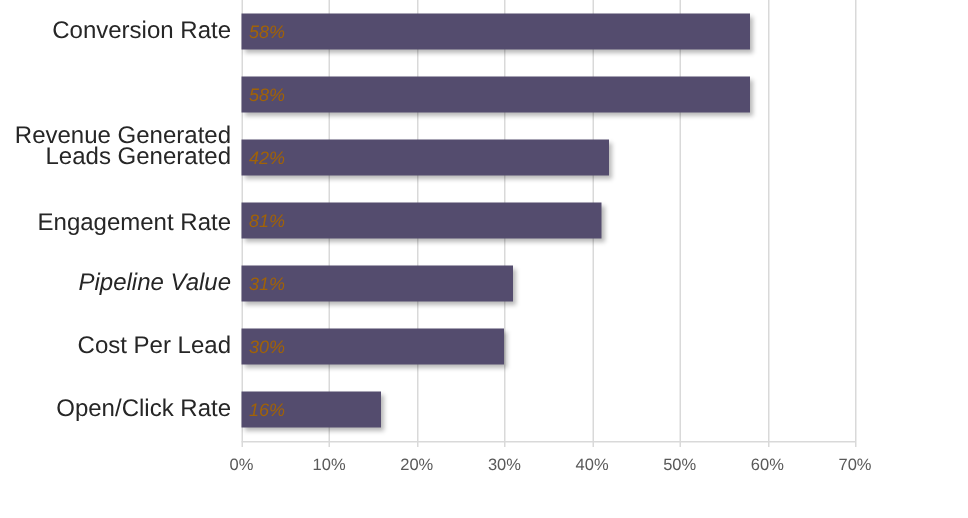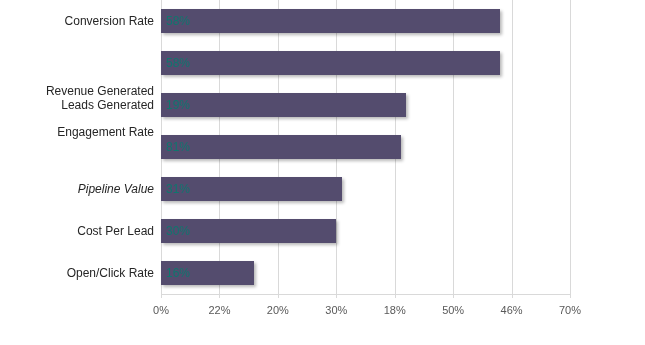--- a/index.html
+++ b/index.html
@@ -68,21 +68,21 @@
   }
 
   
   .cat-label {
     position: absolute;
     right: 0;
     width: 160px;
     padding-right: 7px;
     box-sizing: border-box;
     text-align: right;
-    font-size: 12px;
+    font-size: 16px;
     color: #262626;
     white-space: nowrap;
     line-height: 24px;
     height: 24px;
   }
   #cat-labels {
     position: absolute;
     left: 0;
     top: 0;
     width: 161px;
@@ -98,23 +98,24 @@
     box-shadow: 2px 2px 3px rgba(0,0,0,0.28);
     box-sizing: border-box;
   }
   .bar-value {
     position: absolute;
     left: 5px;
     top: 0;
     height: 24px;
     line-height: 24px;
     font-size: 12px;
-    color: #0f766e;
+    color: #a16207;
     white-space: nowrap;
     pointer-events: none;
+    font-style: italic;
   }
 </style>
 </head>
 <body>
 
 <div id="chart-root">
 
   <div id="plot-area">
       <div class="gridline" style="left: 0px;"></div>
       <div class="gridline" style="left: 58.4286px;"></div>
@@ -125,52 +126,52 @@
       <div class="gridline" style="left: 350.571px;"></div>
       <div class="gridline" style="left: 409px;"></div>
     </div>
 
   <div id="axis-line"></div>
 
   <div id="axis-ticks">
       <div class="axis-tick" style="left: 161px;"></div>
       <div class="tick-label" style="left: 161px;">0%</div>
       <div class="axis-tick" style="left: 219.429px;"></div>
-      <div class="tick-label" style="left: 219.429px;">22%</div>
+      <div class="tick-label" style="left: 219.429px;">10%</div>
       <div class="axis-tick" style="left: 277.857px;"></div>
       <div class="tick-label" style="left: 277.857px;">20%</div>
       <div class="axis-tick" style="left: 336.286px;"></div>
       <div class="tick-label" style="left: 336.286px;">30%</div>
       <div class="axis-tick" style="left: 394.714px;"></div>
-      <div class="tick-label" style="left: 394.714px;">18%</div>
+      <div class="tick-label" style="left: 394.714px;">40%</div>
       <div class="axis-tick" style="left: 453.143px;"></div>
       <div class="tick-label" style="left: 453.143px;">50%</div>
       <div class="axis-tick" style="left: 511.571px;"></div>
-      <div class="tick-label" style="left: 511.571px;">46%</div>
+      <div class="tick-label" style="left: 511.571px;">60%</div>
       <div class="axis-tick" style="left: 570px;"></div>
       <div class="tick-label" style="left: 570px;">70%</div>
     </div>
 
   <div id="cat-labels">
       <div class="cat-label" style="top: 9px;">Conversion Rate</div>
       <div class="cat-label" style="top: 51px; margin-top: 28px;">Revenue Generated</div>
       <div class="cat-label" style="top: 93px;">Leads Generated</div>
-      <div class="cat-label" style="top: 120px;">Engagement Rate</div>
+      <div class="cat-label" style="top: 137px;">Engagement Rate</div>
       <div class="cat-label" style="top: 177px; font-style: italic;">Pipeline Value</div>
       <div class="cat-label" style="top: 219px;">Cost Per Lead</div>
       <div class="cat-label" style="top: 261px;">Open/Click Rate</div>
     </div>
 
   <div id="bars-layer">
       <div class="bar" style="left: 161px; top: 9px; width: 338.886px; background: rgb(84, 76, 110);"></div>
       <div class="bar-value" style="left: 166px; top: 9px;">58%</div>
       <div class="bar" style="left: 161px; top: 51px; width: 338.886px; background: rgb(84, 76, 110);"></div>
       <div class="bar-value" style="left: 166px; top: 51px;">58%</div>
       <div class="bar" style="left: 161px; top: 93px; width: 245.4px; background: rgb(84, 76, 110);"></div>
-      <div class="bar-value" style="left: 166px; top: 93px;">19%</div>
+      <div class="bar-value" style="left: 166px; top: 93px;">42%</div>
       <div class="bar" style="left: 161px; top: 135px; width: 239.557px; background: rgb(84, 76, 110);"></div>
       <div class="bar-value" style="left: 166px; top: 135px;">81%</div>
       <div class="bar" style="left: 161px; top: 177px; width: 181.129px; background: rgb(84, 76, 110);"></div>
       <div class="bar-value" style="left: 166px; top: 177px;">31%</div>
       <div class="bar" style="left: 161px; top: 219px; width: 175.286px; background: rgb(84, 76, 110);"></div>
       <div class="bar-value" style="left: 166px; top: 219px;">30%</div>
       <div class="bar" style="left: 161px; top: 261px; width: 93.4857px; background: rgb(84, 76, 110);"></div>
       <div class="bar-value" style="left: 166px; top: 261px;">16%</div>
     </div>
 

